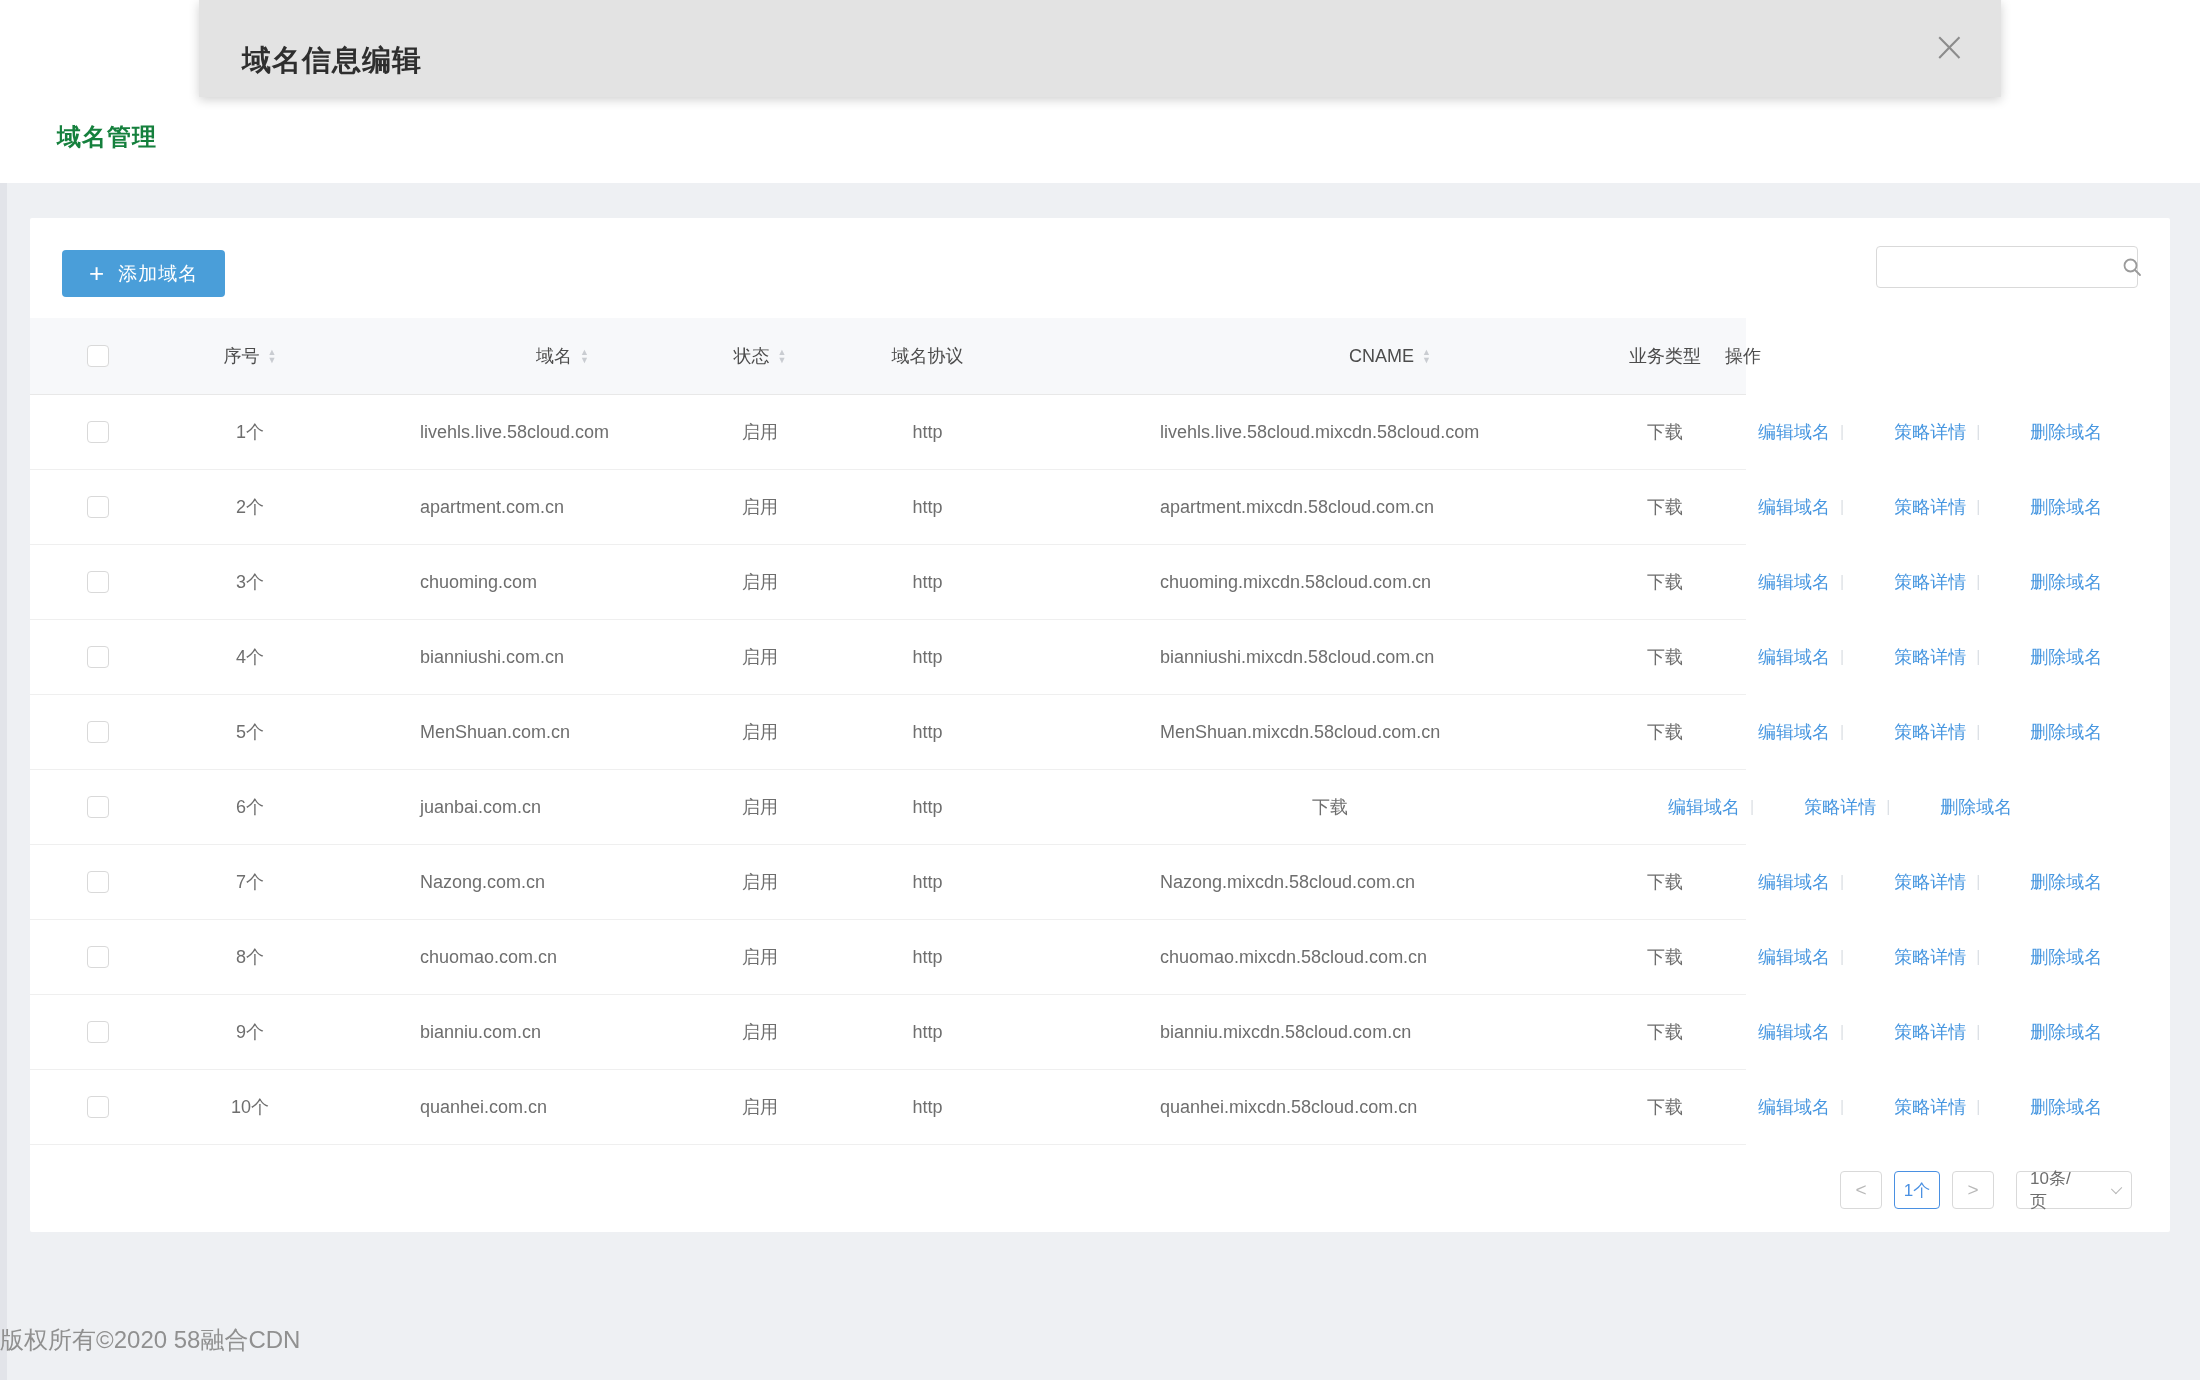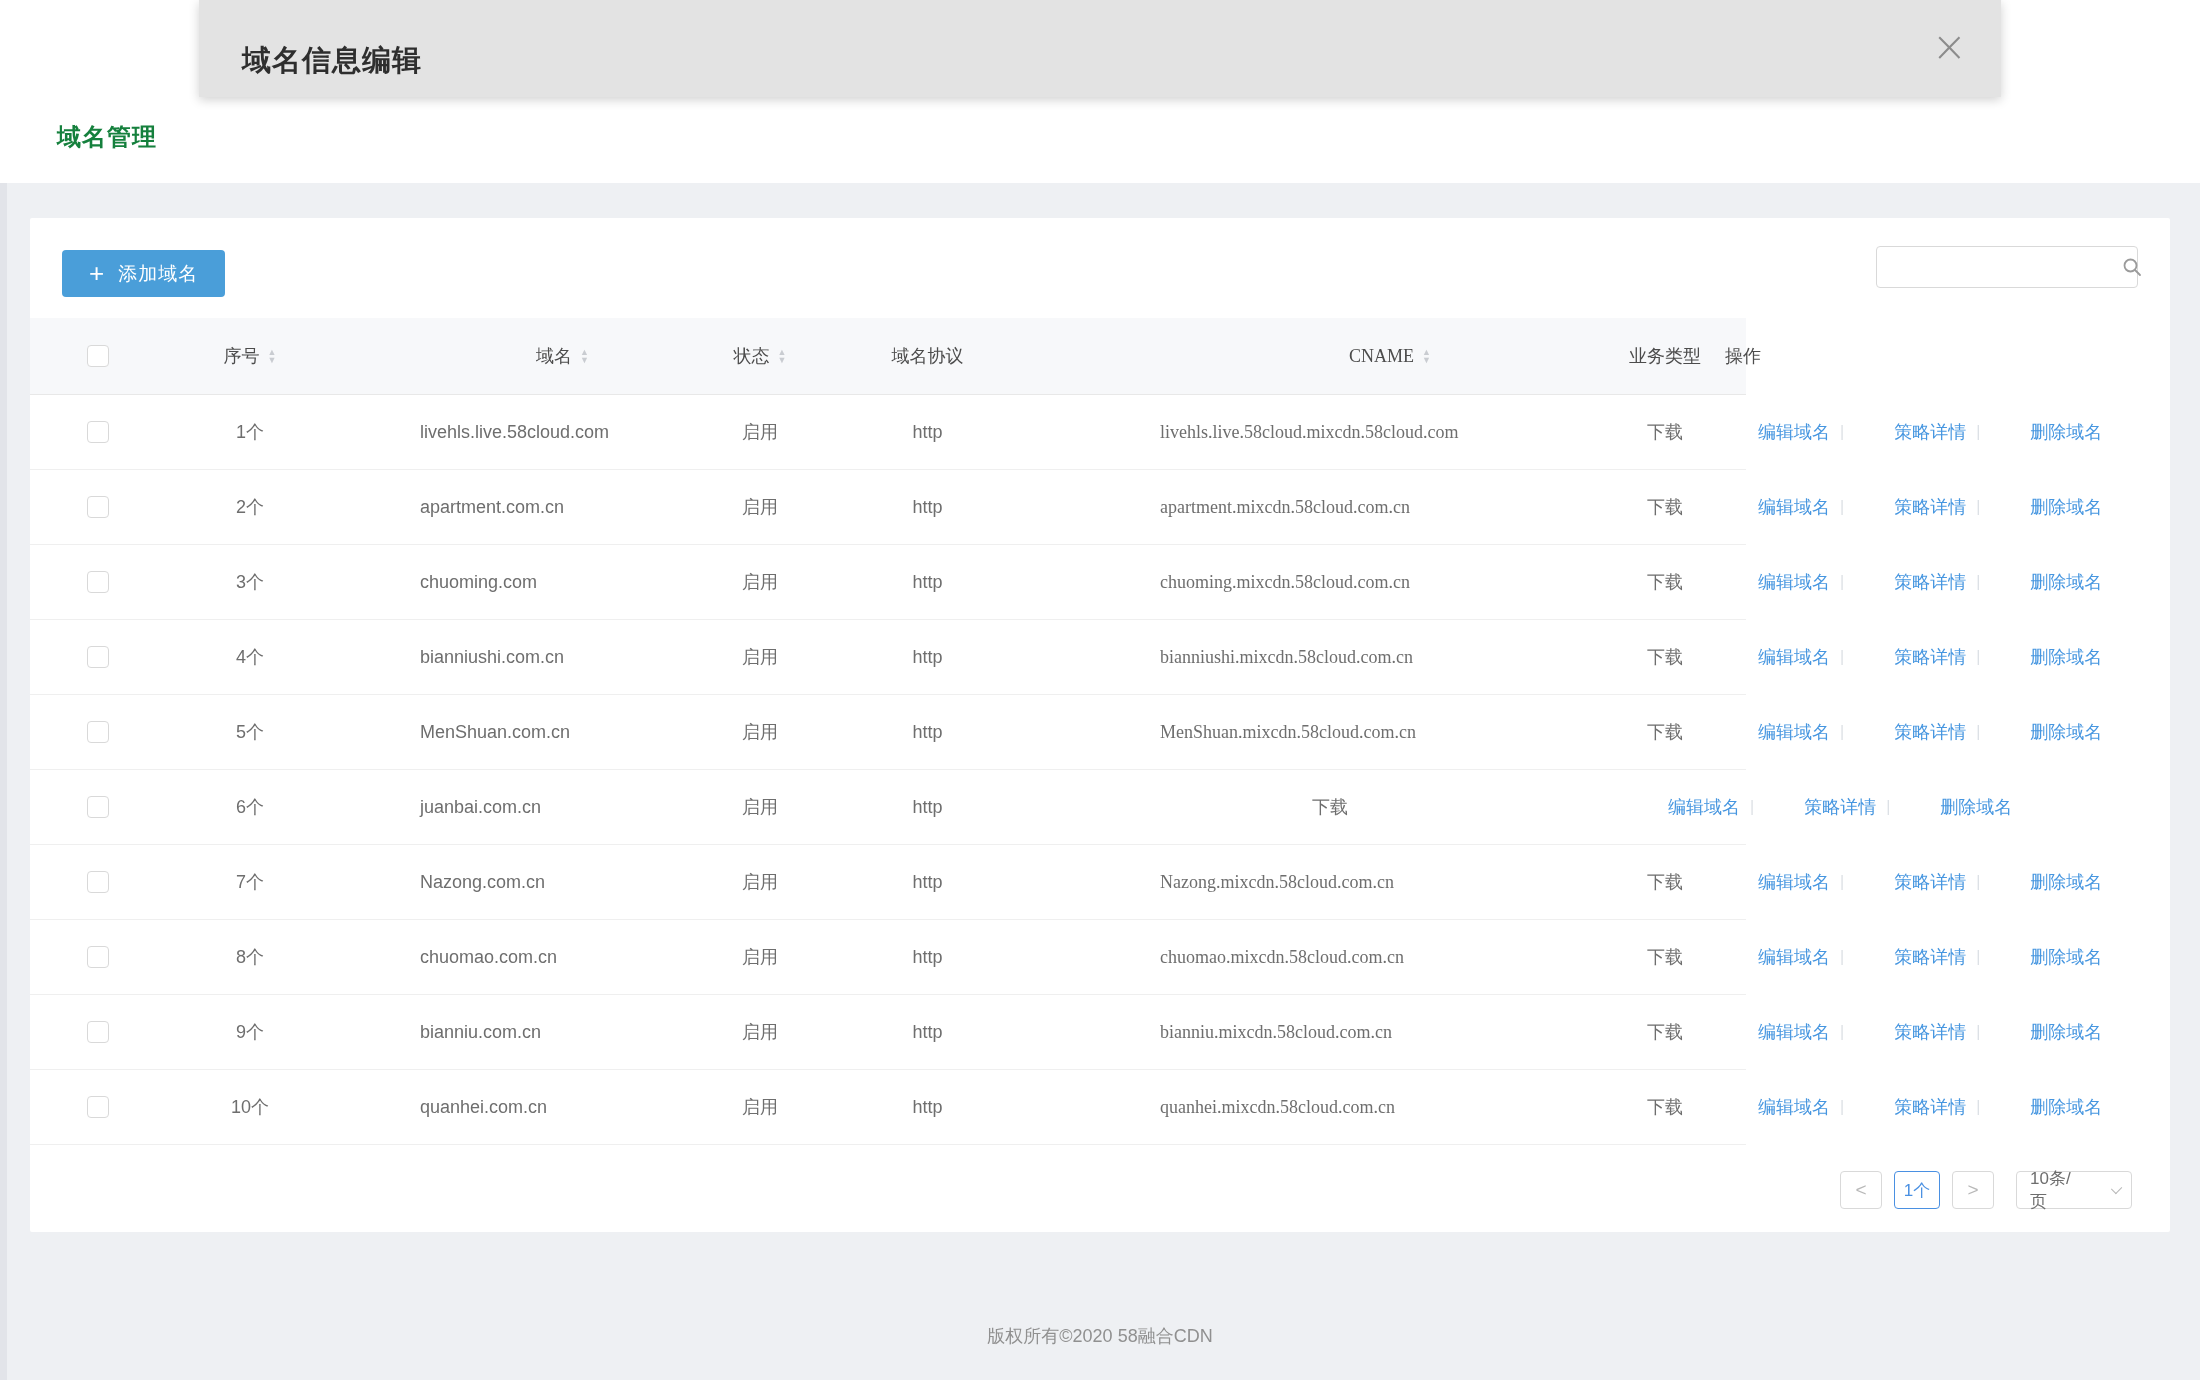--- a/index.html
+++ b/index.html
@@ -35,21 +35,21 @@
   .search-box input { flex:1; border:none; outline:none; padding:0 12px; font-size:17px; color:#555; font-family:inherit; background:transparent; }
   .search-box svg { margin-right:12px; flex:none; }
 
   
   .table { position:absolute; left:0; top:100px; width:1716px; }
   .trow { display:grid; grid-template-columns:135px 170px 370px 110px 225px 580px 90px 1fr; align-items:center; }
   .thead { height:77px; background:#f7f8fa; border-bottom:1px solid #e8e8e8; color:#4c4c4c; font-size:18px; font-weight:500; }
   .tbody .trow { height:75px; border-bottom:1px solid #efefef; color:#6e6e6e; font-size:18px; background:#fff; }
   .cell { display:flex; align-items:center; justify-content:center; white-space:nowrap; }
   .cell-domain { padding-left:85px; }
-  .cell-cname  { padding-left:120px;font-family:Liberation Serif, serif; }
+  .cell-cname  { padding-left:120px; }
   .tbody .cell-domain, .tbody .cell-cname { justify-content:flex-start; }
   .cell-actions { justify-content:flex-start; padding-left:8px; }
   .thead .cell-actions { padding-left:15px; }
 
   .sorter { display:inline-flex; flex-direction:column; margin-left:8px; }
   .sorter span { font-size:9px; line-height:8px; color:#c9ccd1; }
 
   .checkbox { width:22px; height:22px; border:1px solid #d9d9d9; border-radius:4px; background:#fff; cursor:pointer; }
 
   .action-link { color:#4696E0; cursor:pointer; text-decoration:none;margin-left:40px; }
@@ -65,21 +65,21 @@
   .pg-current { min-width:46px; border-color:#4a90e2; color:#4a90e2; font-size:17px; }
   .pg-size {
     height:38px; width:116px; margin-left:10px; padding:16px 13px;
     border:1px solid #d9d9d9; border-radius:4px; background:#fff; color:#6e6e6e; font-size:17px;
     display:flex; align-items:center; justify-content:space-between; cursor:pointer;gap:40px;
   }
   .caret { width:9px; height:9px; border-right:1.6px solid #b8b8b8; border-bottom:1.6px solid #b8b8b8;
     transform:rotate(45deg) translateY(-3px); }
 
   
-  .footer { position:absolute; left:0; top:1141px; width:100%; text-align:center; color:#909090; font-size:18px; }
+  .footer { position:absolute; left:0; top:1141px; width:100%; color:#909090; font-size:24px; }
 
   
   .modal-header {
     position:absolute; left:199px; top:0; width:1802px; height:97px;
     background:#e3e3e3; box-shadow:0 3px 10px rgba(0,0,0,0.18);
     display:flex; align-items:center;
   }
   .modal-title { margin-left:43px; font-size:29px; font-weight:700; color:#2e2e2e; letter-spacing:1px;margin-top:24px; }
   .modal-close {
     position:absolute; right:34px; top:50%; transform:translateY(-54%);

